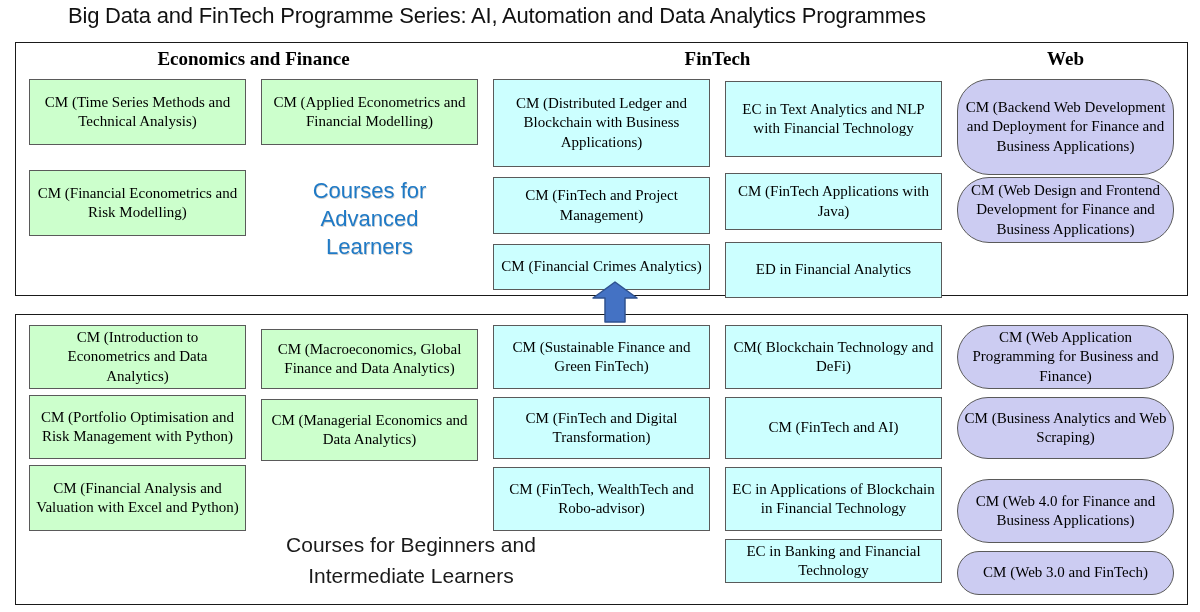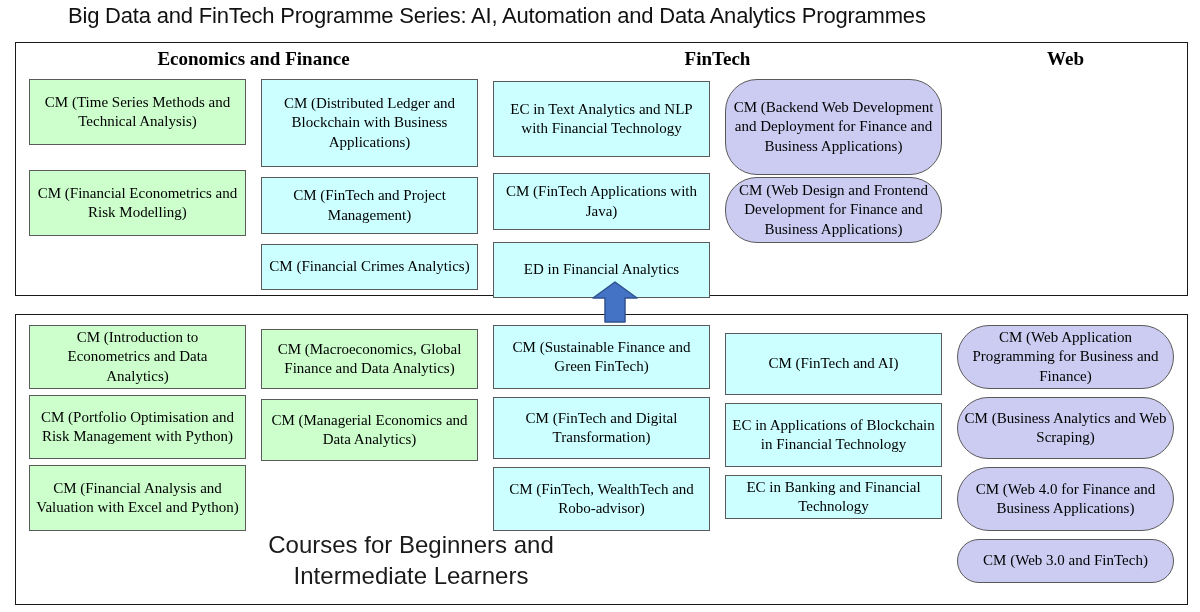--- a/index.html
+++ b/index.html
@@ -80,21 +80,21 @@
     line-height: 28px;
     font-weight: 400;
     color: var(--advanced-label-blue, #1F7AC6);
     text-shadow: 0.6px 0.8px 0 rgba(60,60,60,0.25);
   }
   .beginner-label {
     position: absolute;
     left: 215px; top: 214px;
     width: 360px;
     text-align: center;
-    font-size: 24px;
+    font-size: 21px;
     line-height: 31px;
     color: #1a1a1a;
   }
   .up-arrow {
     position: absolute;
     left: 592px; top: 281px;
     z-index: 5;
   }
 </style>
 </head>
@@ -105,20 +105,24 @@
 <div class="container" id="advanced-section">
   <div class="header-row">
     <div class="col-header span2">Economics and Finance</div>
     <div class="col-header span2">FinTech</div>
     <div class="col-header">Web</div>
   </div>
   <div class="boxes-grid">
     <div class="col">
       <div class="box green" style="height:66px">CM (Time Series Methods and Technical Analysis)</div>
       <div class="box green" style="height:66px;margin-top:25px">CM (Financial Econometrics and Risk Modelling)</div>
+    </div>
+    <div class="col">
+      <div class="box green" style="height:66px">CM (Applied Econometrics and Financial Modelling)</div>
+      <div class="advanced-label">Courses for Advanced Learners</div>
     </div>
     <div class="col">
       <div class="box cyan" style="height:88px">CM (Distributed Ledger and Blockchain with Business Applications)</div>
       <div class="box cyan" style="height:57px;margin-top:10px">CM (FinTech and Project Management)</div>
       <div class="box cyan" style="height:46px;margin-top:10px">CM (Financial Crimes Analytics)</div>
     </div>
     <div class="col">
       <div class="box cyan" style="height:76px;margin-top:2px">EC in Text Analytics and NLP with Financial Technology</div>
       <div class="box cyan" style="height:57px;margin-top:16px">CM (FinTech Applications with Java)</div>
       <div class="box cyan" style="height:56px;margin-top:12px">ED in Financial Analytics</div>
@@ -140,28 +144,29 @@
     <div class="col">
       <div class="box green" style="height:60px;margin-top:4px">CM (Macroeconomics, Global Finance and Data Analytics)</div>
       <div class="box green" style="height:62px;margin-top:10px">CM (Managerial Economics and Data Analytics)</div>
     </div>
     <div class="col">
       <div class="box cyan" style="height:64px">CM (Sustainable Finance and Green FinTech)</div>
       <div class="box cyan" style="height:62px;margin-top:8px">CM (FinTech and Digital Transformation)</div>
       <div class="box cyan" style="height:64px;margin-top:8px">CM (FinTech, WealthTech and Robo-advisor)</div>
     </div>
     <div class="col">
+      <div class="box cyan" style="height:64px">CM( Blockchain Technology and DeFi)</div>
       <div class="box cyan" style="height:62px;margin-top:8px">CM (FinTech and AI)</div>
       <div class="box cyan" style="height:64px;margin-top:8px">EC in Applications of Blockchain in Financial Technology</div>
       <div class="box cyan" style="height:44px;margin-top:8px">EC in Banking and Financial Technology</div>
     </div>
     <div class="col">
       <div class="box purple" style="height:64px">CM (Web Application Programming for Business and Finance)</div>
       <div class="box purple" style="height:62px;margin-top:8px">CM (Business Analytics and Web Scraping)</div>
-      <div class="box purple" style="height:64px;margin-top:8px">CM (Web 4.0 for Finance and Business Applications)</div>
+      <div class="box purple" style="height:64px;margin-top:20px">CM (Web 4.0 for Finance and Business Applications)</div>
       <div class="box purple" style="height:44px;margin-top:8px">CM (Web 3.0 and FinTech)</div>
     </div>
   </div>
   <div class="beginner-label">Courses for Beginners and Intermediate Learners</div>
 </div>
 
 <svg class="up-arrow" width="46" height="42" viewBox="0 0 46 42">
   <polygon points="23,1 45,17 33,17 33,41 13,41 13,17 1,17" style="fill:var(--arrow-fill,#4472C4);stroke:var(--arrow-stroke,#2F528F);stroke-width:1.5;stroke-linejoin:round;"></polygon>
 </svg>
 

